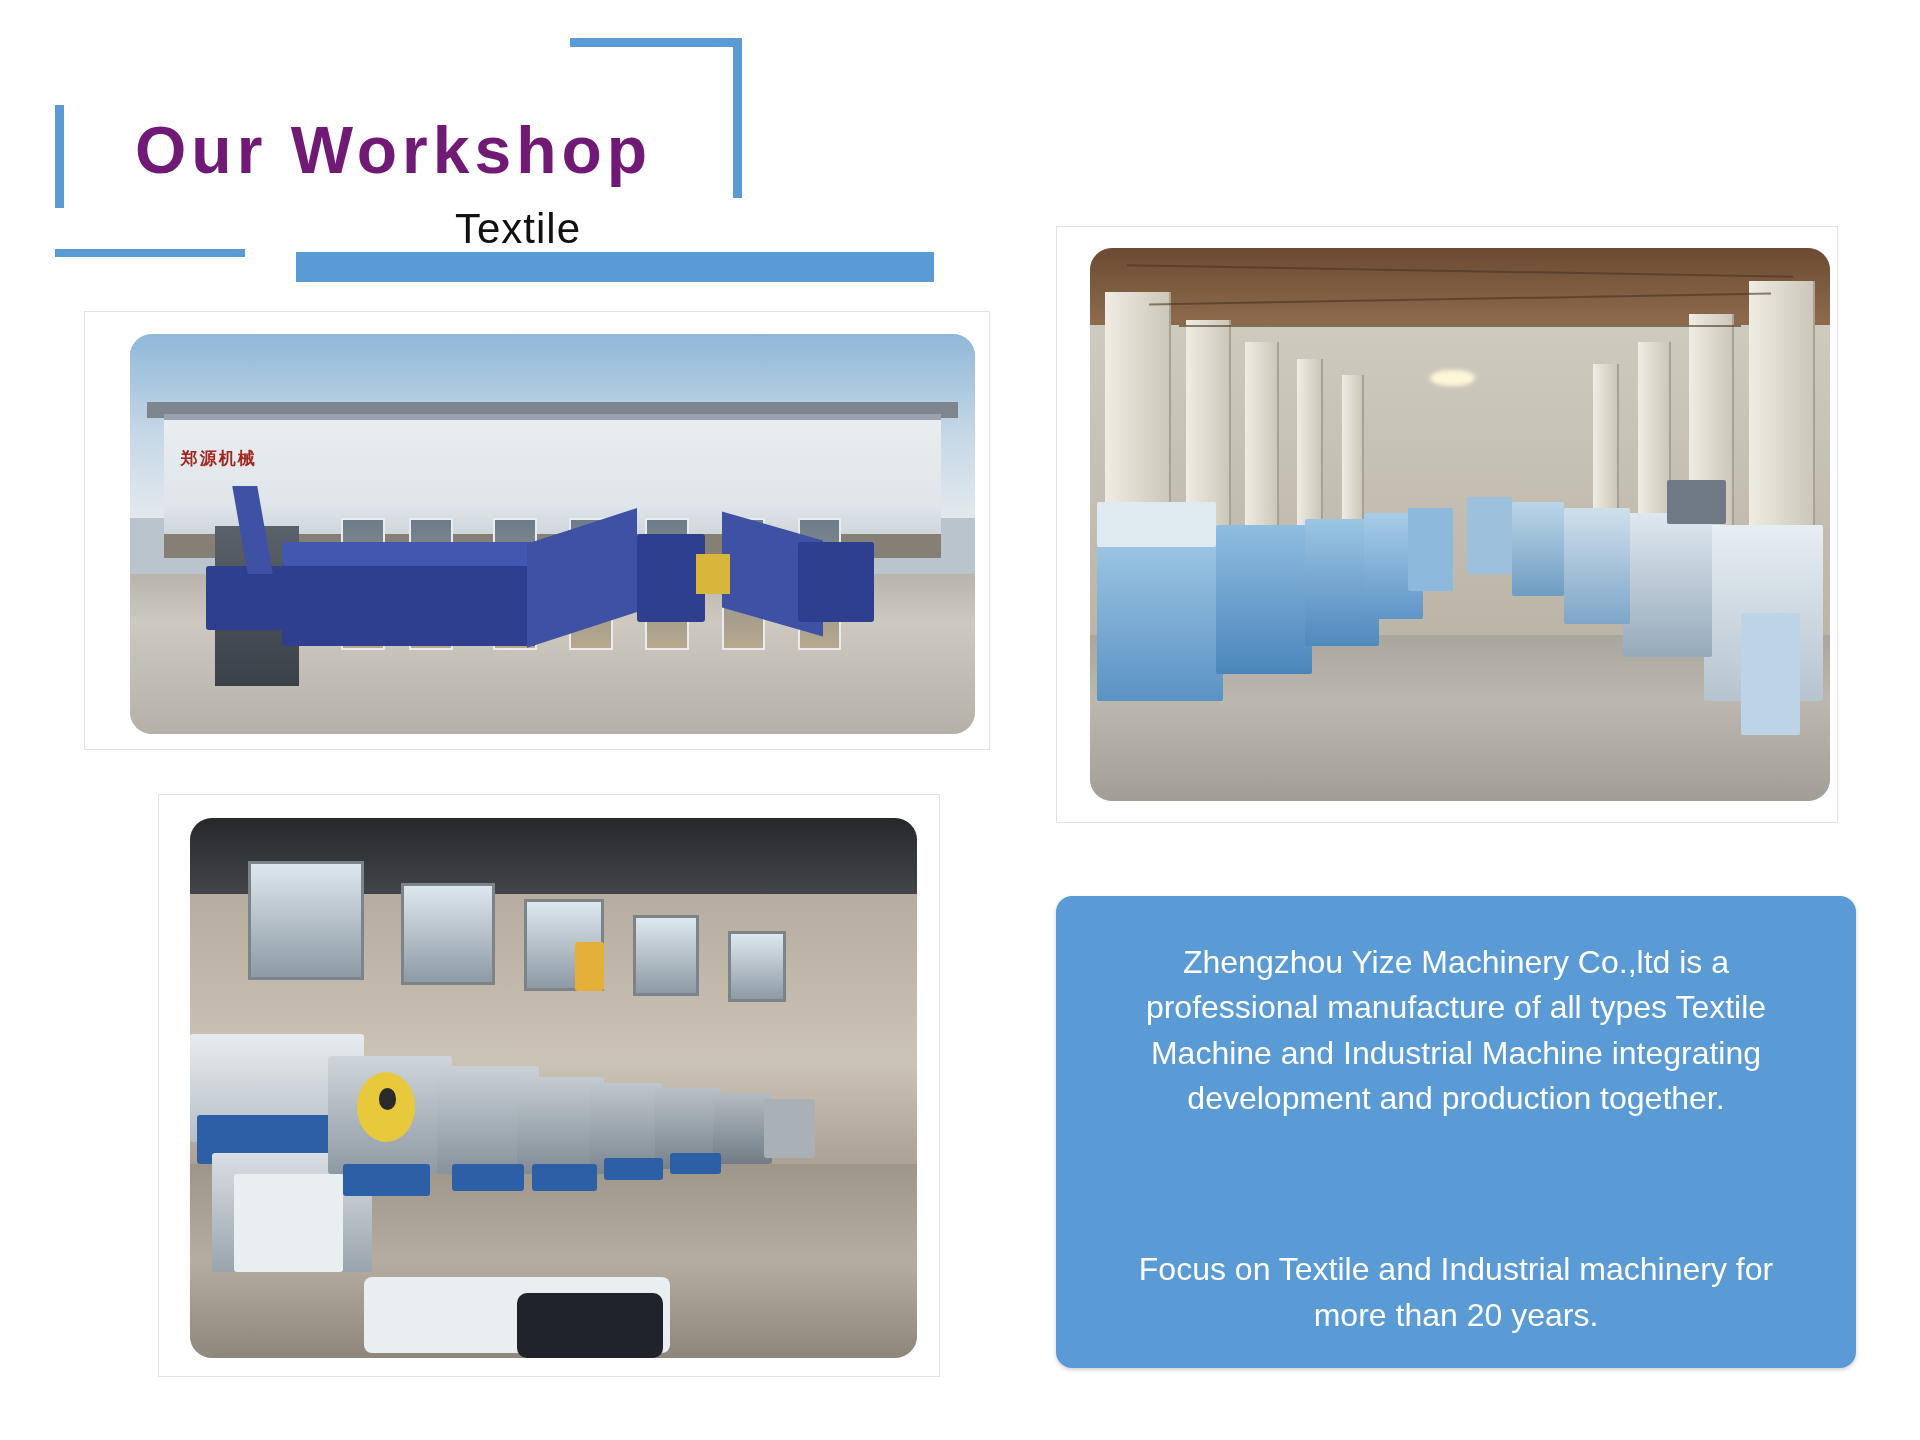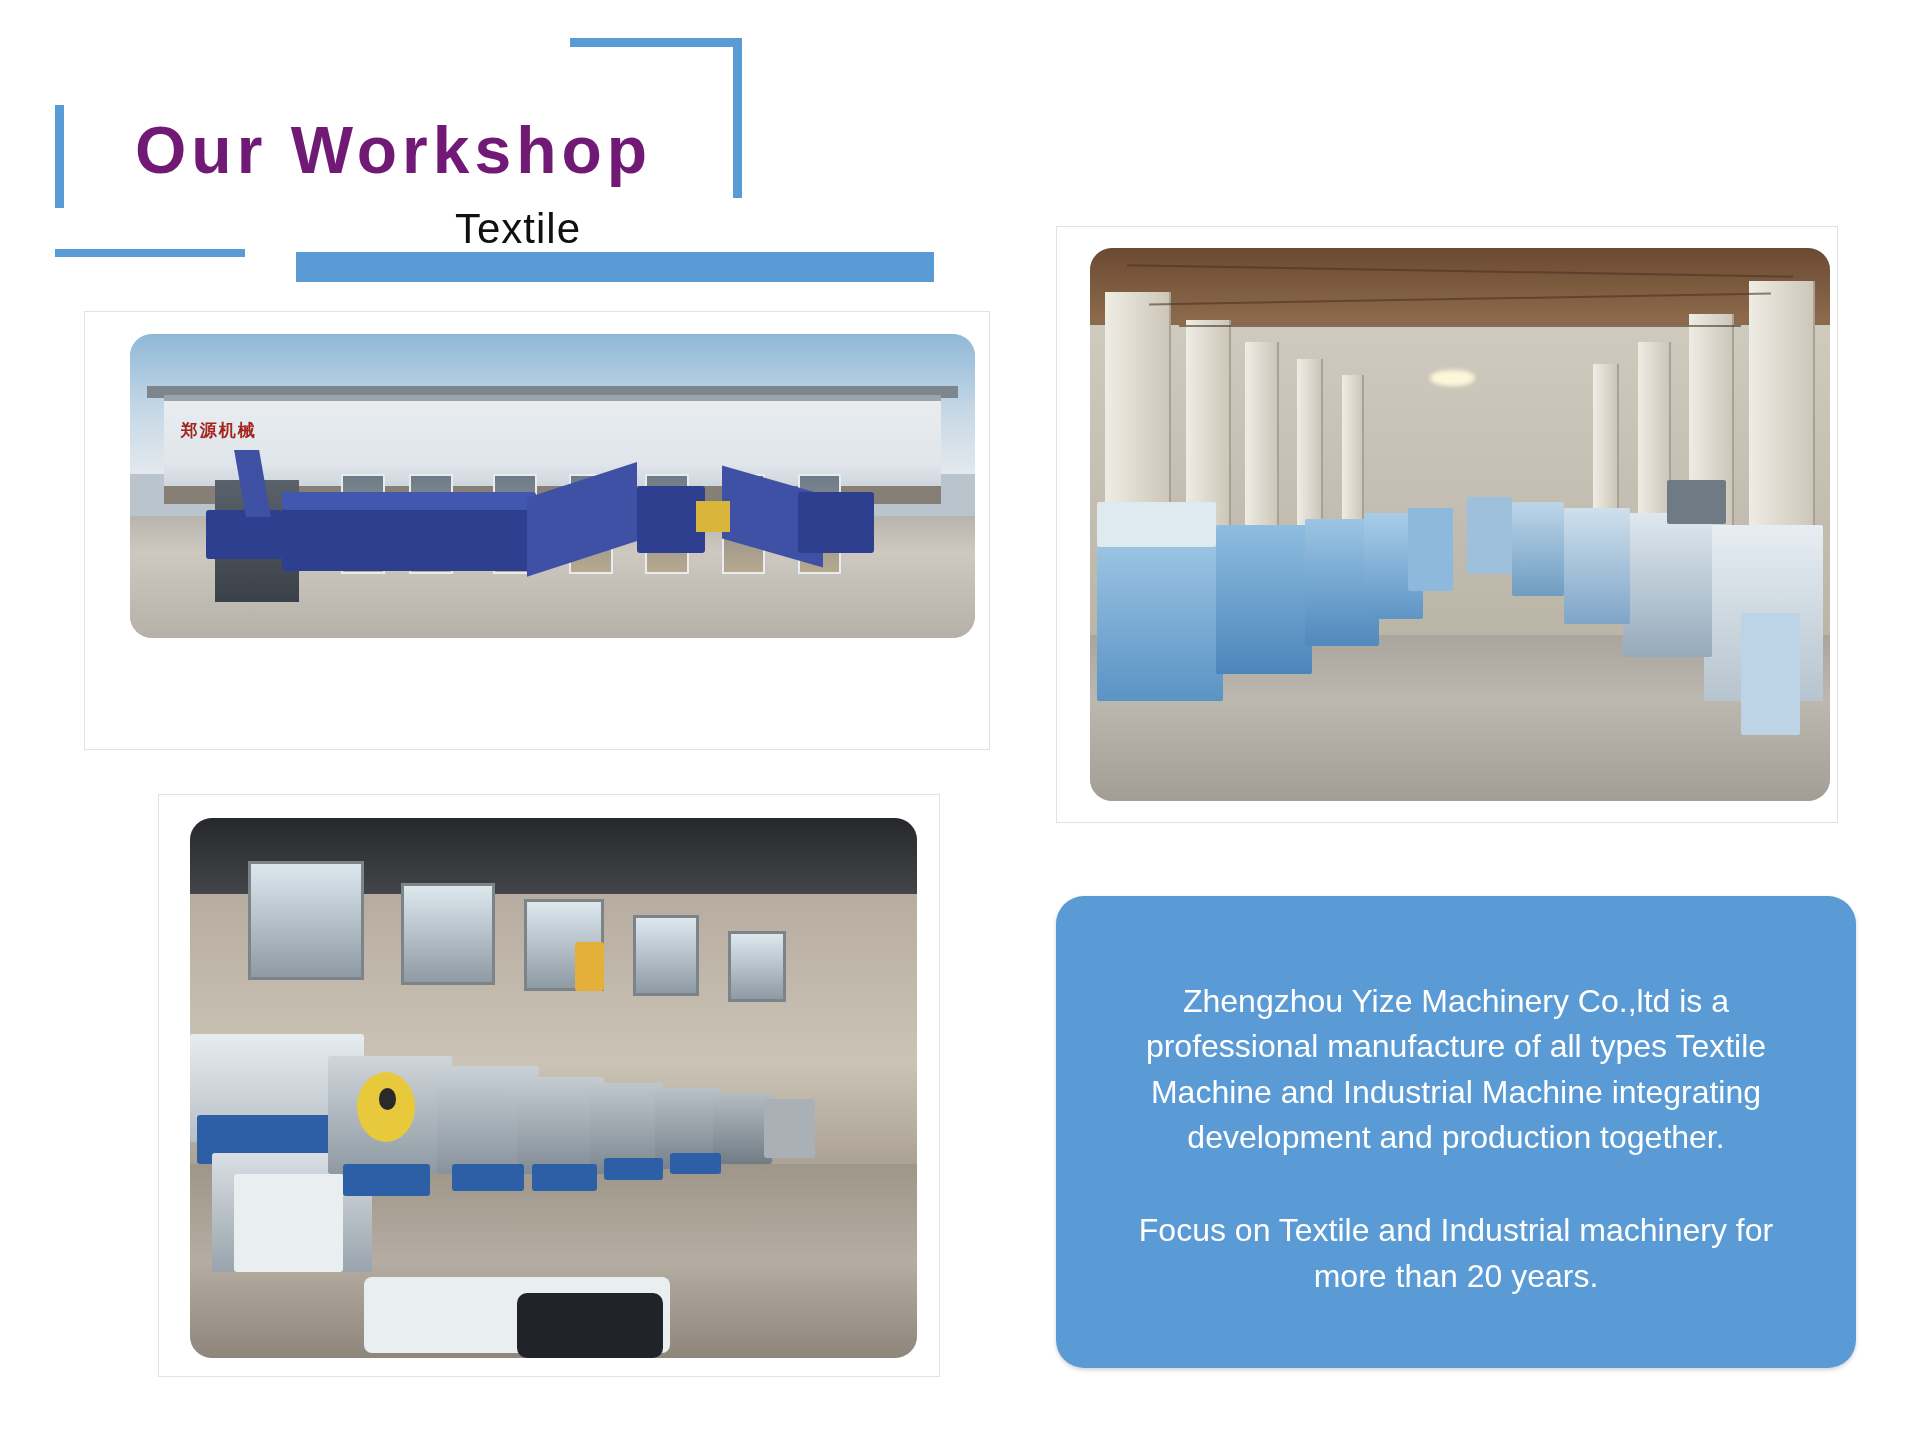--- a/index.html
+++ b/index.html
@@ -66,21 +66,21 @@
   }
   .photo {
     position:absolute;
     border-radius:22px;
     overflow:hidden;
     background:#b9c4cd;
   }
 
   
   #frame-1 { left:84px; top:311px; width:906px; height:439px; }
-  #photo-1 { left:130px; top:334px; width:845px; height:304px; }
+  #photo-1 { left:130px; top:334px; width:845px; height:400px; }
 
   
   #frame-2 { left:1056px; top:226px; width:782px; height:597px; }
   #photo-2 { left:1090px; top:248px; width:740px; height:553px; }
 
   
   #frame-3 { left:158px; top:794px; width:782px; height:583px; }
   #photo-3 { left:190px; top:818px; width:727px; height:540px; }
 
   
@@ -131,27 +131,27 @@
             background:linear-gradient(180deg,#9f968a 0%,#b5ada1 50%,#8e867b 100%); }
   .p3-m { position:absolute; border-radius:3px; }
   .p3-white { position:absolute; background:#e9eef1; border-radius:3px; }
 
   
   #textbox {
     position:absolute;
     left:1056px; top:896px;
     width:800px; height:472px;
     background:#5B9BD5;
-    border-radius:28px;
+    border-radius:16px;
     box-shadow:0 2px 4px rgba(0,0,0,.18);
     color:#ffffff;
     padding:44px 46px 30px 46px;
     display:flex;
     flex-direction:column;
-    justify-content:center;
+    justify-content:space-between;
   }
   #textbox p {
     text-align:center;
     font-size:32px;
     line-height:1.42;
     color:#ffffff;
   }
   #textbox p.para-gap { margin-top:48px; }
 </style>
 </head>

